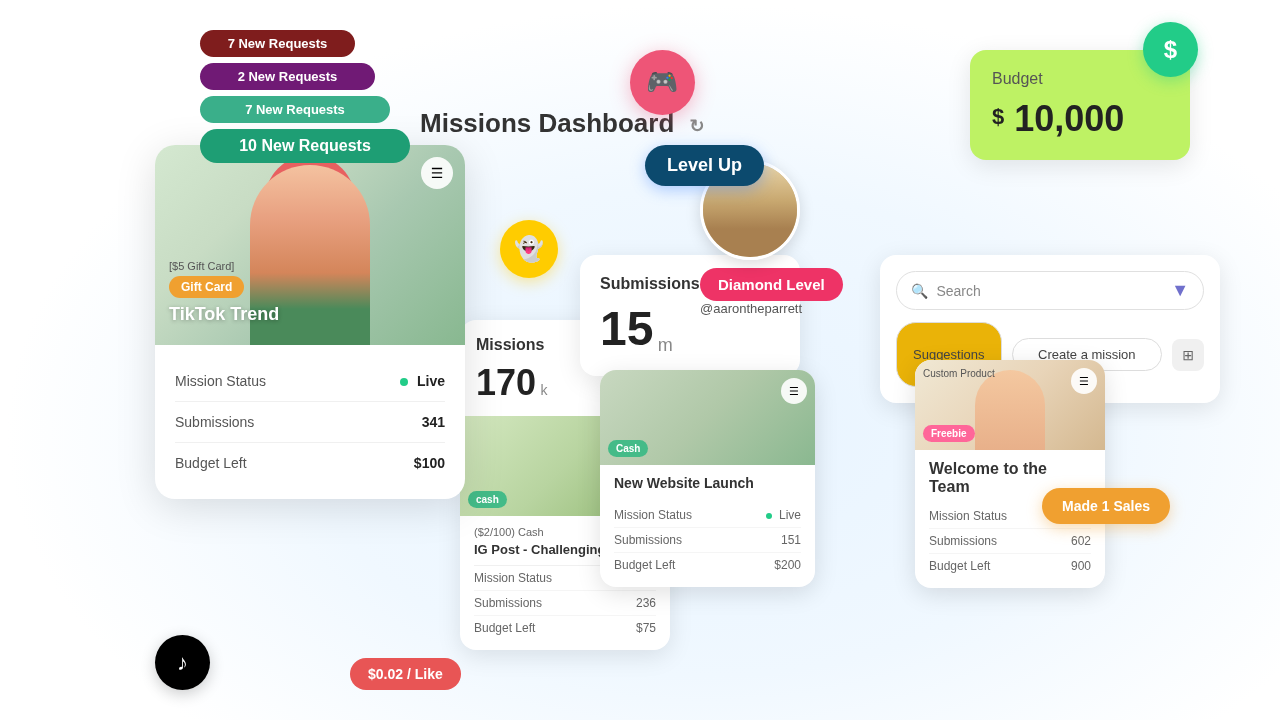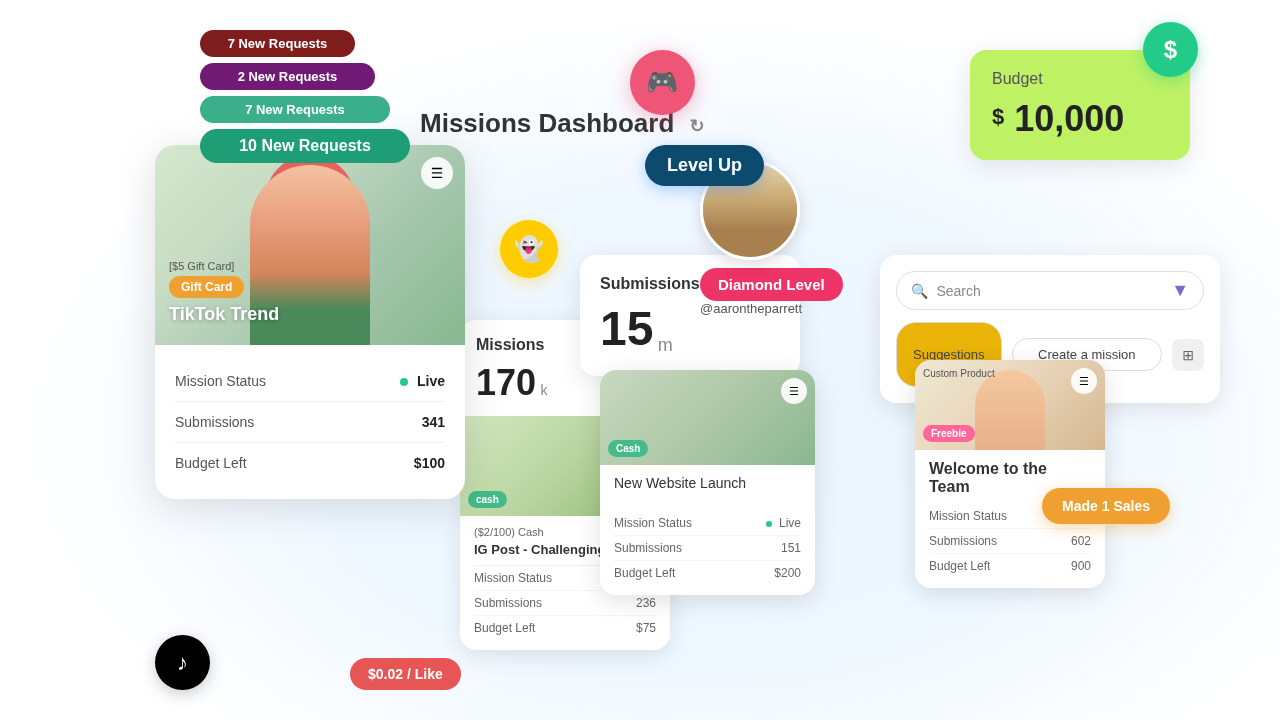--- a/index.html
+++ b/index.html
@@ -527,23 +527,23 @@
       padding: 3px 8px;
       border-radius: 10px;
       font-size: 10px;
       font-weight: 700;
     }
     .website-body {
       padding: 10px 14px;
     }
     .website-name {
       font-size: 14px;
-      font-weight: 400;
+      font-weight: 700;
       color: #333;
-      margin-bottom: 20px;
+      margin-bottom: 12px;
     }
     .website-stats {
     }
     .website-stat-row {
       display: flex;
       justify-content: space-between;
       padding: 5px 0;
       font-size: 12px;
       color: #666;
       border-bottom: 1px solid #f5f5f5;

